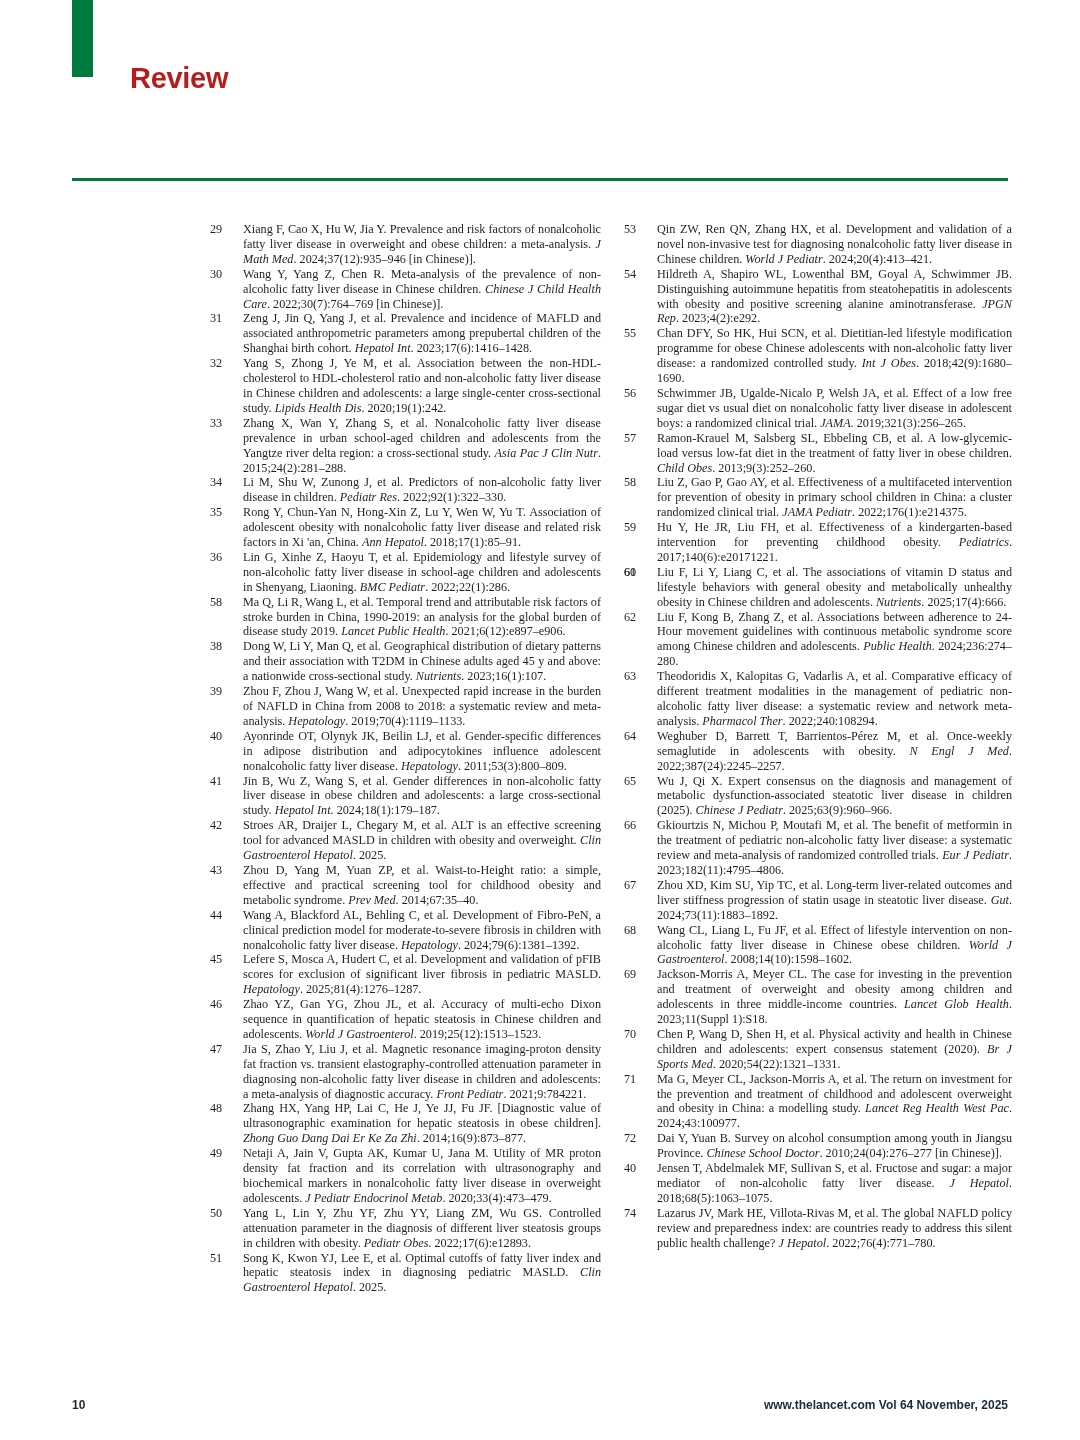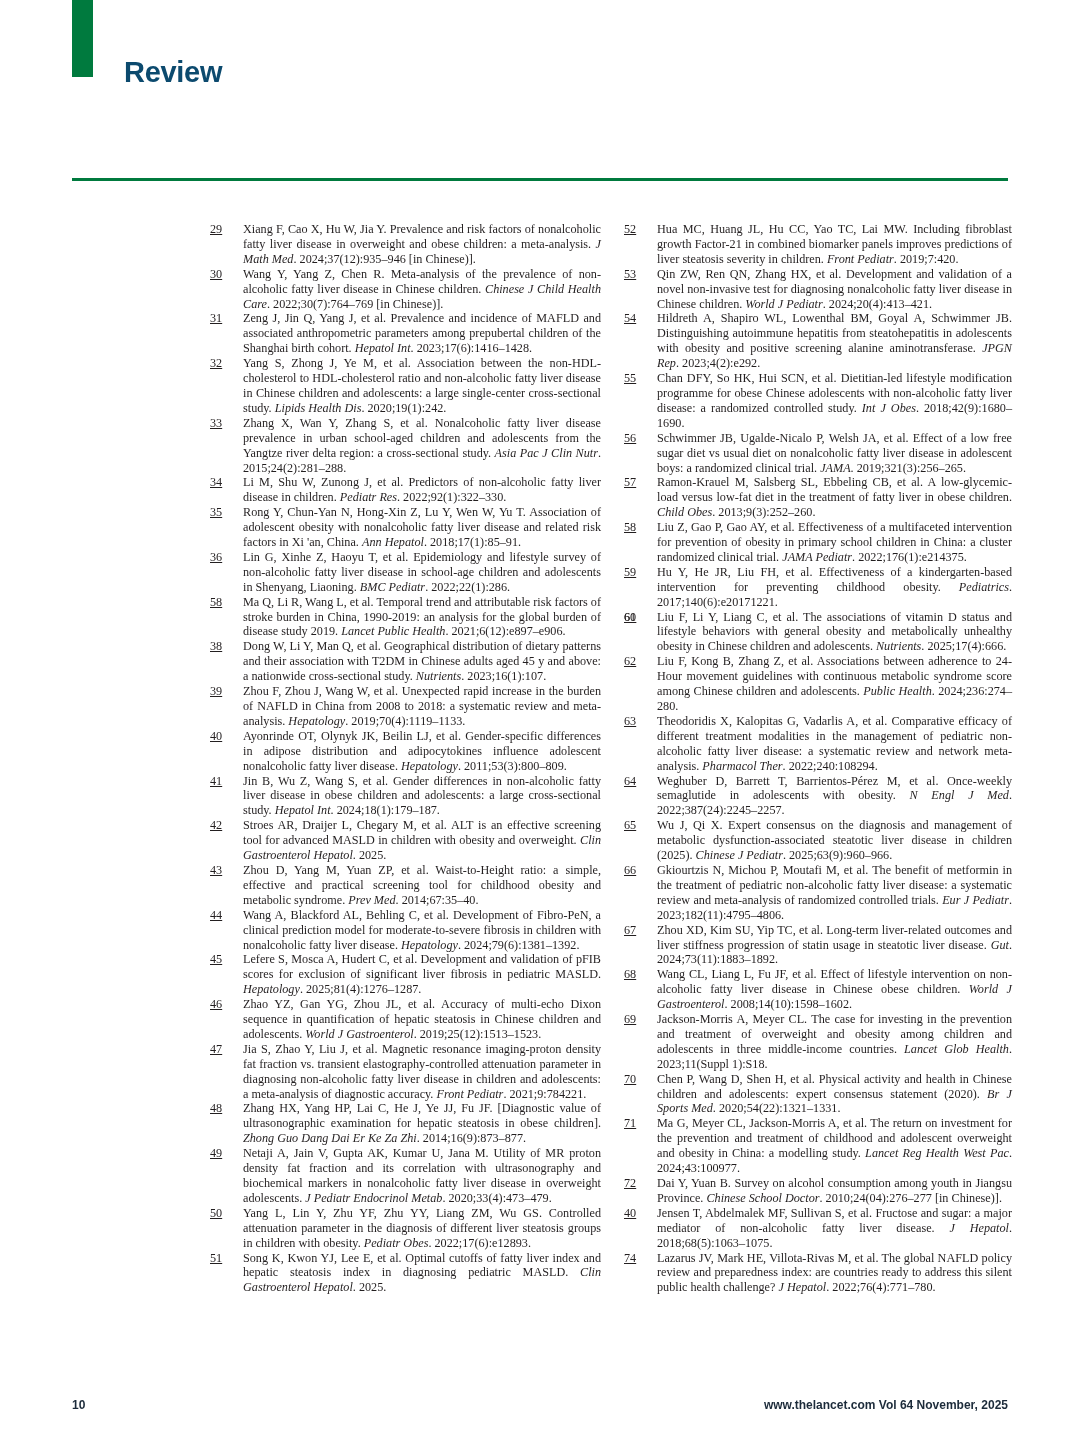--- a/index.html
+++ b/index.html
@@ -1,28 +1,28 @@
 <!DOCTYPE html>
 <html><head>
 <meta charset="utf-8">
 <style>
   html,body{margin:0;padding:0;background:#ffffff;}
   .page{position:relative;width:1080px;height:1440px;background:#ffffff;overflow:hidden;
         font-family:"Liberation Serif",serif;color:#231f20;}
   .accent-bar{position:absolute;left:72px;top:0;width:21px;height:77px;}
-  .page-title{position:absolute;left:114px;top:46px;margin:10px;
+  .page-title{position:absolute;left:114px;top:46px;margin:16px;
         font-family:"Liberation Sans",sans-serif;font-weight:700;font-size:29px;
-        letter-spacing:-0.3px;color:#0c4a6e;}
+        letter-spacing:-0.3px;color:#b91c1c;}
   .header-rule{position:absolute;left:72px;top:178px;width:936px;height:2.5px;}
   .refs-wrap{position:absolute;left:210px;top:222px;width:802px;display:flex;}
   .refs-col{list-style:none;margin:0;padding:0;width:391px;}
   .refs-col.right{width:388px;margin-left:23px;}
   .ref{position:relative;padding-left:33px;text-align:justify;
        font-size:12.2px;line-height:14.9px;}
-  .ref-num{position:absolute;left:0;top:0;text-decoration:underline;}
+  .ref-num{position:absolute;left:0;top:0;}
   .ref em{font-style:italic;}
   .footer{position:absolute;left:72px;top:1398px;width:936px;display:flex;
           justify-content:space-between;align-items:baseline;
           font-family:"Liberation Sans",sans-serif;font-weight:700;font-size:12px;
           color:#1c2b3a;}
 </style>
 </head>
 <body>
 
 <div class="page">
@@ -50,21 +50,20 @@
         <li class="ref"><span class="ref-num">44</span><span>Wang A, Blackford AL, Behling C, et al. Development of Fibro-PeN, a clinical prediction model for moderate-to-severe fibrosis in children with nonalcoholic fatty liver disease. <em>Hepatology</em>. 2024;79(6):1381–1392.</span></li>
         <li class="ref"><span class="ref-num">45</span><span>Lefere S, Mosca A, Hudert C, et al. Development and validation of pFIB scores for exclusion of significant liver fibrosis in pediatric MASLD. <em>Hepatology</em>. 2025;81(4):1276–1287.</span></li>
         <li class="ref"><span class="ref-num">46</span><span>Zhao YZ, Gan YG, Zhou JL, et al. Accuracy of multi-echo Dixon sequence in quantification of hepatic steatosis in Chinese children and adolescents. <em>World J Gastroenterol</em>. 2019;25(12):1513–1523.</span></li>
         <li class="ref"><span class="ref-num">47</span><span>Jia S, Zhao Y, Liu J, et al. Magnetic resonance imaging-proton density fat fraction vs. transient elastography-controlled attenuation parameter in diagnosing non-alcoholic fatty liver disease in children and adolescents: a meta-analysis of diagnostic accuracy. <em>Front Pediatr</em>. 2021;9:784221.</span></li>
         <li class="ref"><span class="ref-num">48</span><span>Zhang HX, Yang HP, Lai C, He J, Ye JJ, Fu JF. [Diagnostic value of ultrasonographic examination for hepatic steatosis in obese children]. <em>Zhong Guo Dang Dai Er Ke Za Zhi</em>. 2014;16(9):873–877.</span></li>
         <li class="ref"><span class="ref-num">49</span><span>Netaji A, Jain V, Gupta AK, Kumar U, Jana M. Utility of MR proton density fat fraction and its correlation with ultrasonography and biochemical markers in nonalcoholic fatty liver disease in overweight adolescents. <em>J Pediatr Endocrinol Metab</em>. 2020;33(4):473–479.</span></li>
         <li class="ref"><span class="ref-num">50</span><span>Yang L, Lin Y, Zhu YF, Zhu YY, Liang ZM, Wu GS. Controlled attenuation parameter in the diagnosis of different liver steatosis groups in children with obesity. <em>Pediatr Obes</em>. 2022;17(6):e12893.</span></li>
         <li class="ref"><span class="ref-num">51</span><span>Song K, Kwon YJ, Lee E, et al. Optimal cutoffs of fatty liver index and hepatic steatosis index in diagnosing pediatric MASLD. <em>Clin Gastroenterol Hepatol</em>. 2025.</span></li>
       </ol>
     <ol class="refs-col right" id="refs-right">
-        <li class="ref"><span class="ref-num">52</span><span>Hua MC, Huang JL, Hu CC, Yao TC, Lai MW. Including fibroblast growth Factor-21 in combined biomarker panels improves predictions of liver steatosis severity in children. <em>Front Pediatr</em>. 2019;7:420.</span></li>
         <li class="ref"><span class="ref-num">53</span><span>Qin ZW, Ren QN, Zhang HX, et al. Development and validation of a novel non-invasive test for diagnosing nonalcoholic fatty liver disease in Chinese children. <em>World J Pediatr</em>. 2024;20(4):413–421.</span></li>
         <li class="ref"><span class="ref-num">54</span><span>Hildreth A, Shapiro WL, Lowenthal BM, Goyal A, Schwimmer JB. Distinguishing autoimmune hepatitis from steatohepatitis in adolescents with obesity and positive screening alanine aminotransferase. <em>JPGN Rep</em>. 2023;4(2):e292.</span></li>
         <li class="ref"><span class="ref-num">55</span><span>Chan DFY, So HK, Hui SCN, et al. Dietitian-led lifestyle modification programme for obese Chinese adolescents with non-alcoholic fatty liver disease: a randomized controlled study. <em>Int J Obes</em>. 2018;42(9):1680–1690.</span></li>
         <li class="ref"><span class="ref-num">56</span><span>Schwimmer JB, Ugalde-Nicalo P, Welsh JA, et al. Effect of a low free sugar diet vs usual diet on nonalcoholic fatty liver disease in adolescent boys: a randomized clinical trial. <em>JAMA</em>. 2019;321(3):256–265.</span></li>
         <li class="ref"><span class="ref-num">57</span><span>Ramon-Krauel M, Salsberg SL, Ebbeling CB, et al. A low-glycemic-load versus low-fat diet in the treatment of fatty liver in obese children. <em>Child Obes</em>. 2013;9(3):252–260.</span></li>
         <li class="ref"><span class="ref-num">58</span><span>Liu Z, Gao P, Gao AY, et al. Effectiveness of a multifaceted intervention for prevention of obesity in primary school children in China: a cluster randomized clinical trial. <em>JAMA Pediatr</em>. 2022;176(1):e214375.</span></li>
         <li class="ref"><span class="ref-num">59</span><span>Hu Y, He JR, Liu FH, et al. Effectiveness of a kindergarten-based intervention for preventing childhood obesity. <em>Pediatrics</em>. 2017;140(6):e20171221.</span></li>
         <li class="ref"><span class="ref-num">60</span></li>
         <li class="ref"><span class="ref-num">61</span><span>Liu F, Li Y, Liang C, et al. The associations of vitamin D status and lifestyle behaviors with general obesity and metabolically unhealthy obesity in Chinese children and adolescents. <em>Nutrients</em>. 2025;17(4):666.</span></li>
         <li class="ref"><span class="ref-num">62</span><span>Liu F, Kong B, Zhang Z, et al. Associations between adherence to 24-Hour movement guidelines with continuous metabolic syndrome score among Chinese children and adolescents. <em>Public Health</em>. 2024;236:274–280.</span></li>

